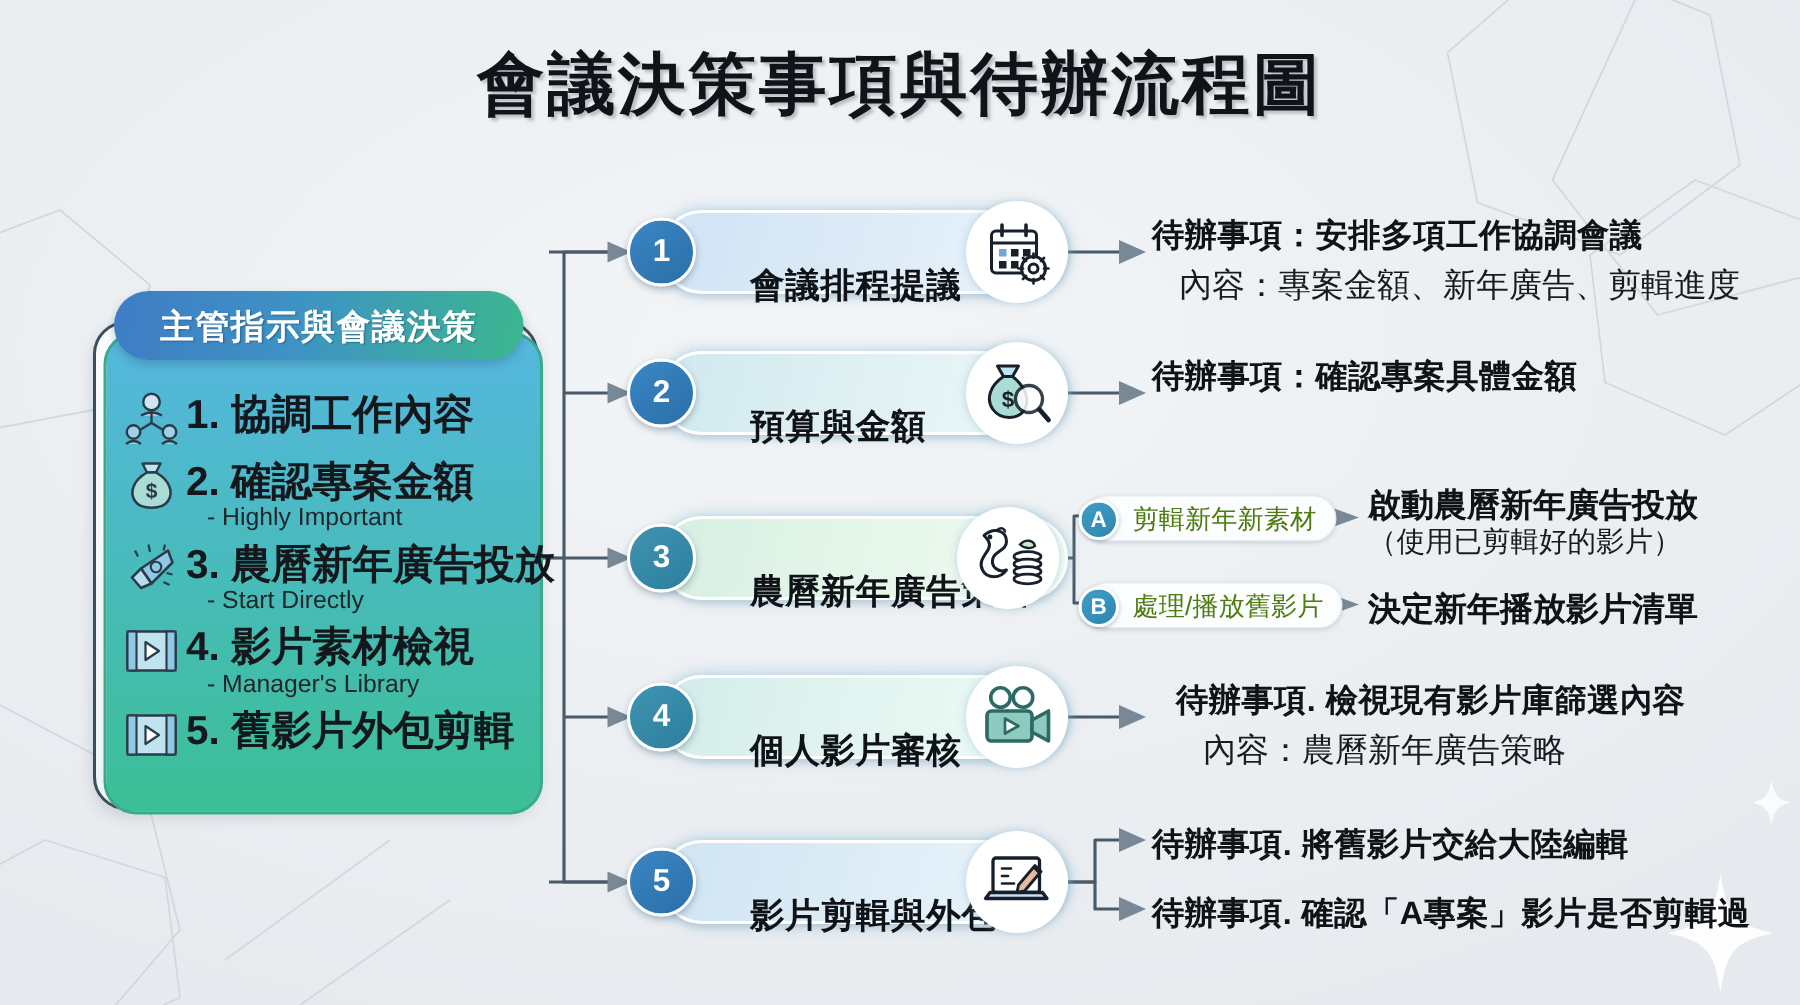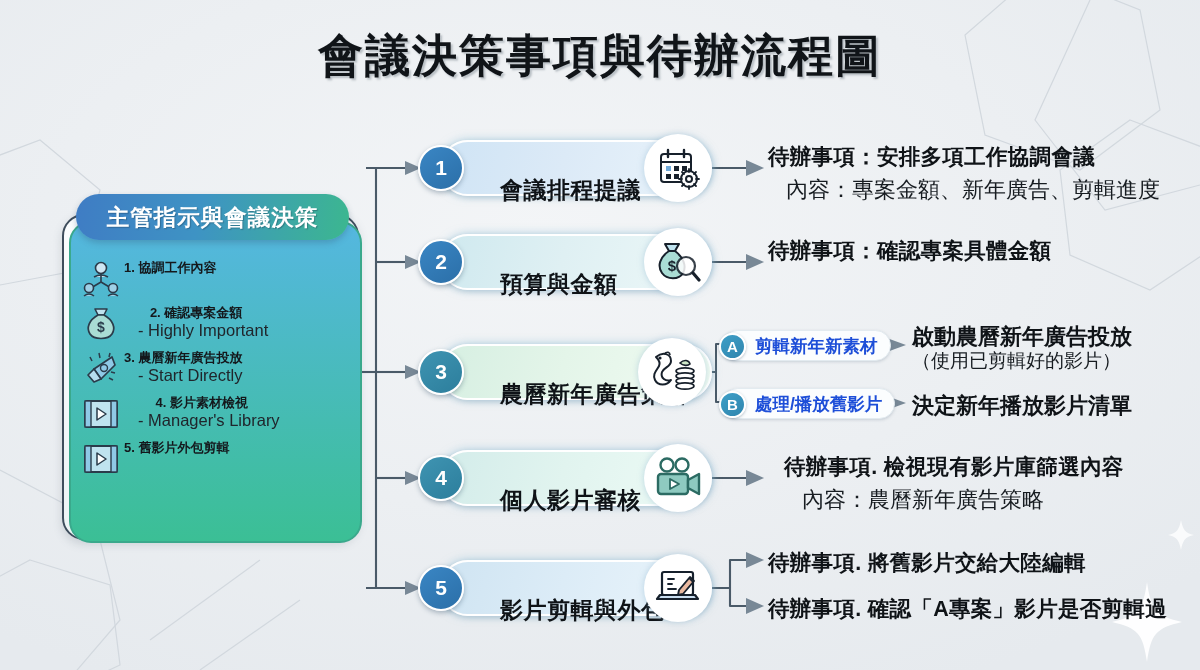--- a/index.html
+++ b/index.html
@@ -48,21 +48,21 @@
     background: linear-gradient(100deg,#3f7cc4 0%,#3e93c4 45%,#3cb78f 100%);
     display: flex; align-items: center; justify-content: center;
     color: #fff; font-size: 22.5px; font-weight: bold; letter-spacing: 1px;
     box-shadow: 0 3px 6px rgba(50,80,110,.3);
     text-shadow: 1px 1px 1px rgba(20,50,70,.35);
   }
   .panel-list { position: absolute; left: 14px; top: 42px; right: 10px; }
   .panel-row { display: flex; align-items: flex-start; margin-bottom: 3px; }
   .panel-ico { width: 46px; min-width: 46px; height: 42px; display:flex; align-items:center; justify-content:center; }
   .panel-txt { padding-top: 3px; }
-  .panel-main { font-size: 13px; font-weight: bold; color: #14181c; line-height: 1.12; white-space: nowrap; text-align: center; }
+  .panel-main { font-size: 27px; font-weight: bold; color: #14181c; line-height: 1.12; white-space: nowrap; }
   .panel-sub { font-size: 16.5px; color: #20262c; line-height: 1.15; padding-left: 14px; white-space: nowrap; }
 
   
   #wires { position: absolute; inset: 0; z-index: 2; pointer-events: none; }
   #wires path { fill: none; stroke: #4a5a68; stroke-width: 2.1; }
   #wires .arrowhead { fill: #788896; stroke: none; }
   #wires .fork { stroke: #4a5a68; stroke-width: 2; }
 
   
   .node { position: absolute; z-index: 4; height: 56px; }
@@ -99,21 +99,21 @@
   .out-line2 { font-size: 22px; color: #171c21; white-space: nowrap; margin-top: 4px; padding-left: 18px; }
 
   
   .bpill {
     position: absolute; z-index: 4; height: 31px;
     border-radius: 16px; background: #fbfdfe;
     border: 1.6px solid #e3ebf0;
     box-shadow: 0 1px 3px rgba(90,110,130,.25);
     display: flex; align-items: center; padding: 0 12px 0 32px;
   }
-  .bpill-label { font-size: 17.5px; font-weight: bold; color: #1d4ed8; white-space: nowrap; }
+  .bpill-label { font-size: 17.5px; font-weight: normal; color: #4d7c0f; white-space: nowrap; }
   .bbadge {
     position: absolute; left: -4px; top: 2px; width: 27px; height: 27px;
     border-radius: 50%; background: linear-gradient(145deg,#3f9fc7,#2f85ae);
     border: 2px solid #fff; color: #fff;
     font-size: 15px; font-weight: bold;
     display: flex; align-items: center; justify-content: center;
     box-shadow: 0 1px 3px rgba(40,70,95,.35);
   }
   .bout { position: absolute; z-index: 4; font-size: 22px; font-weight: bold; color: #0f1317; white-space: nowrap; }
   .bsub { position: absolute; z-index: 4; font-size: 19px; color: #171c21; white-space: nowrap; }

